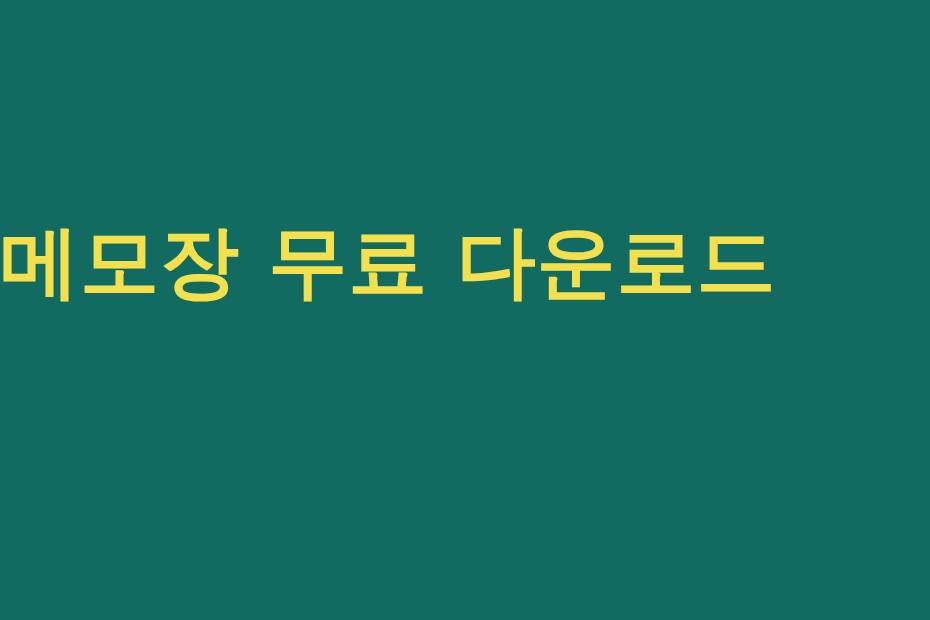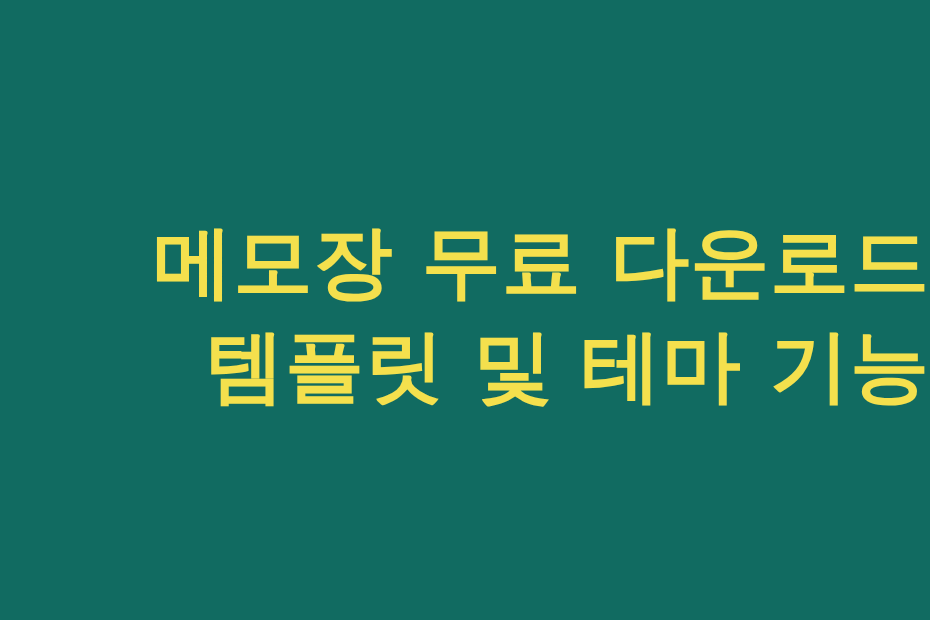--- a/index.html
+++ b/index.html
@@ -31,21 +31,21 @@
     display: flex;
     flex-direction: column;
     align-items: center;
     justify-content: center;
     gap: 0px;
   }
 
   .headline-line {
     display: block;
     width: 100%;
-    text-align: right;
+    text-align: left;
     color: #f4e04d;
     font-family: "DejaVu Sans", "Liberation Sans", sans-serif;
     font-weight: 700;
     font-size: 78px;
     line-height: 1.32;
     letter-spacing: 0.012em;
     white-space: nowrap;
     -webkit-font-smoothing: antialiased;
     text-rendering: optimizeLegibility;
   }
@@ -62,17 +62,16 @@
 <body>
 
 <div id="canvas">
 
   <div class="banner-surface"></div>
 
   <div class="headline-block">
 
     <span class="headline-line line-1">메모장 무료 다운로드</span>
 
-    <span class="headline-line line-2">템플릿 및 테마 기능</span>
 
   </div>
 
 </div>
 
 </body></html>

